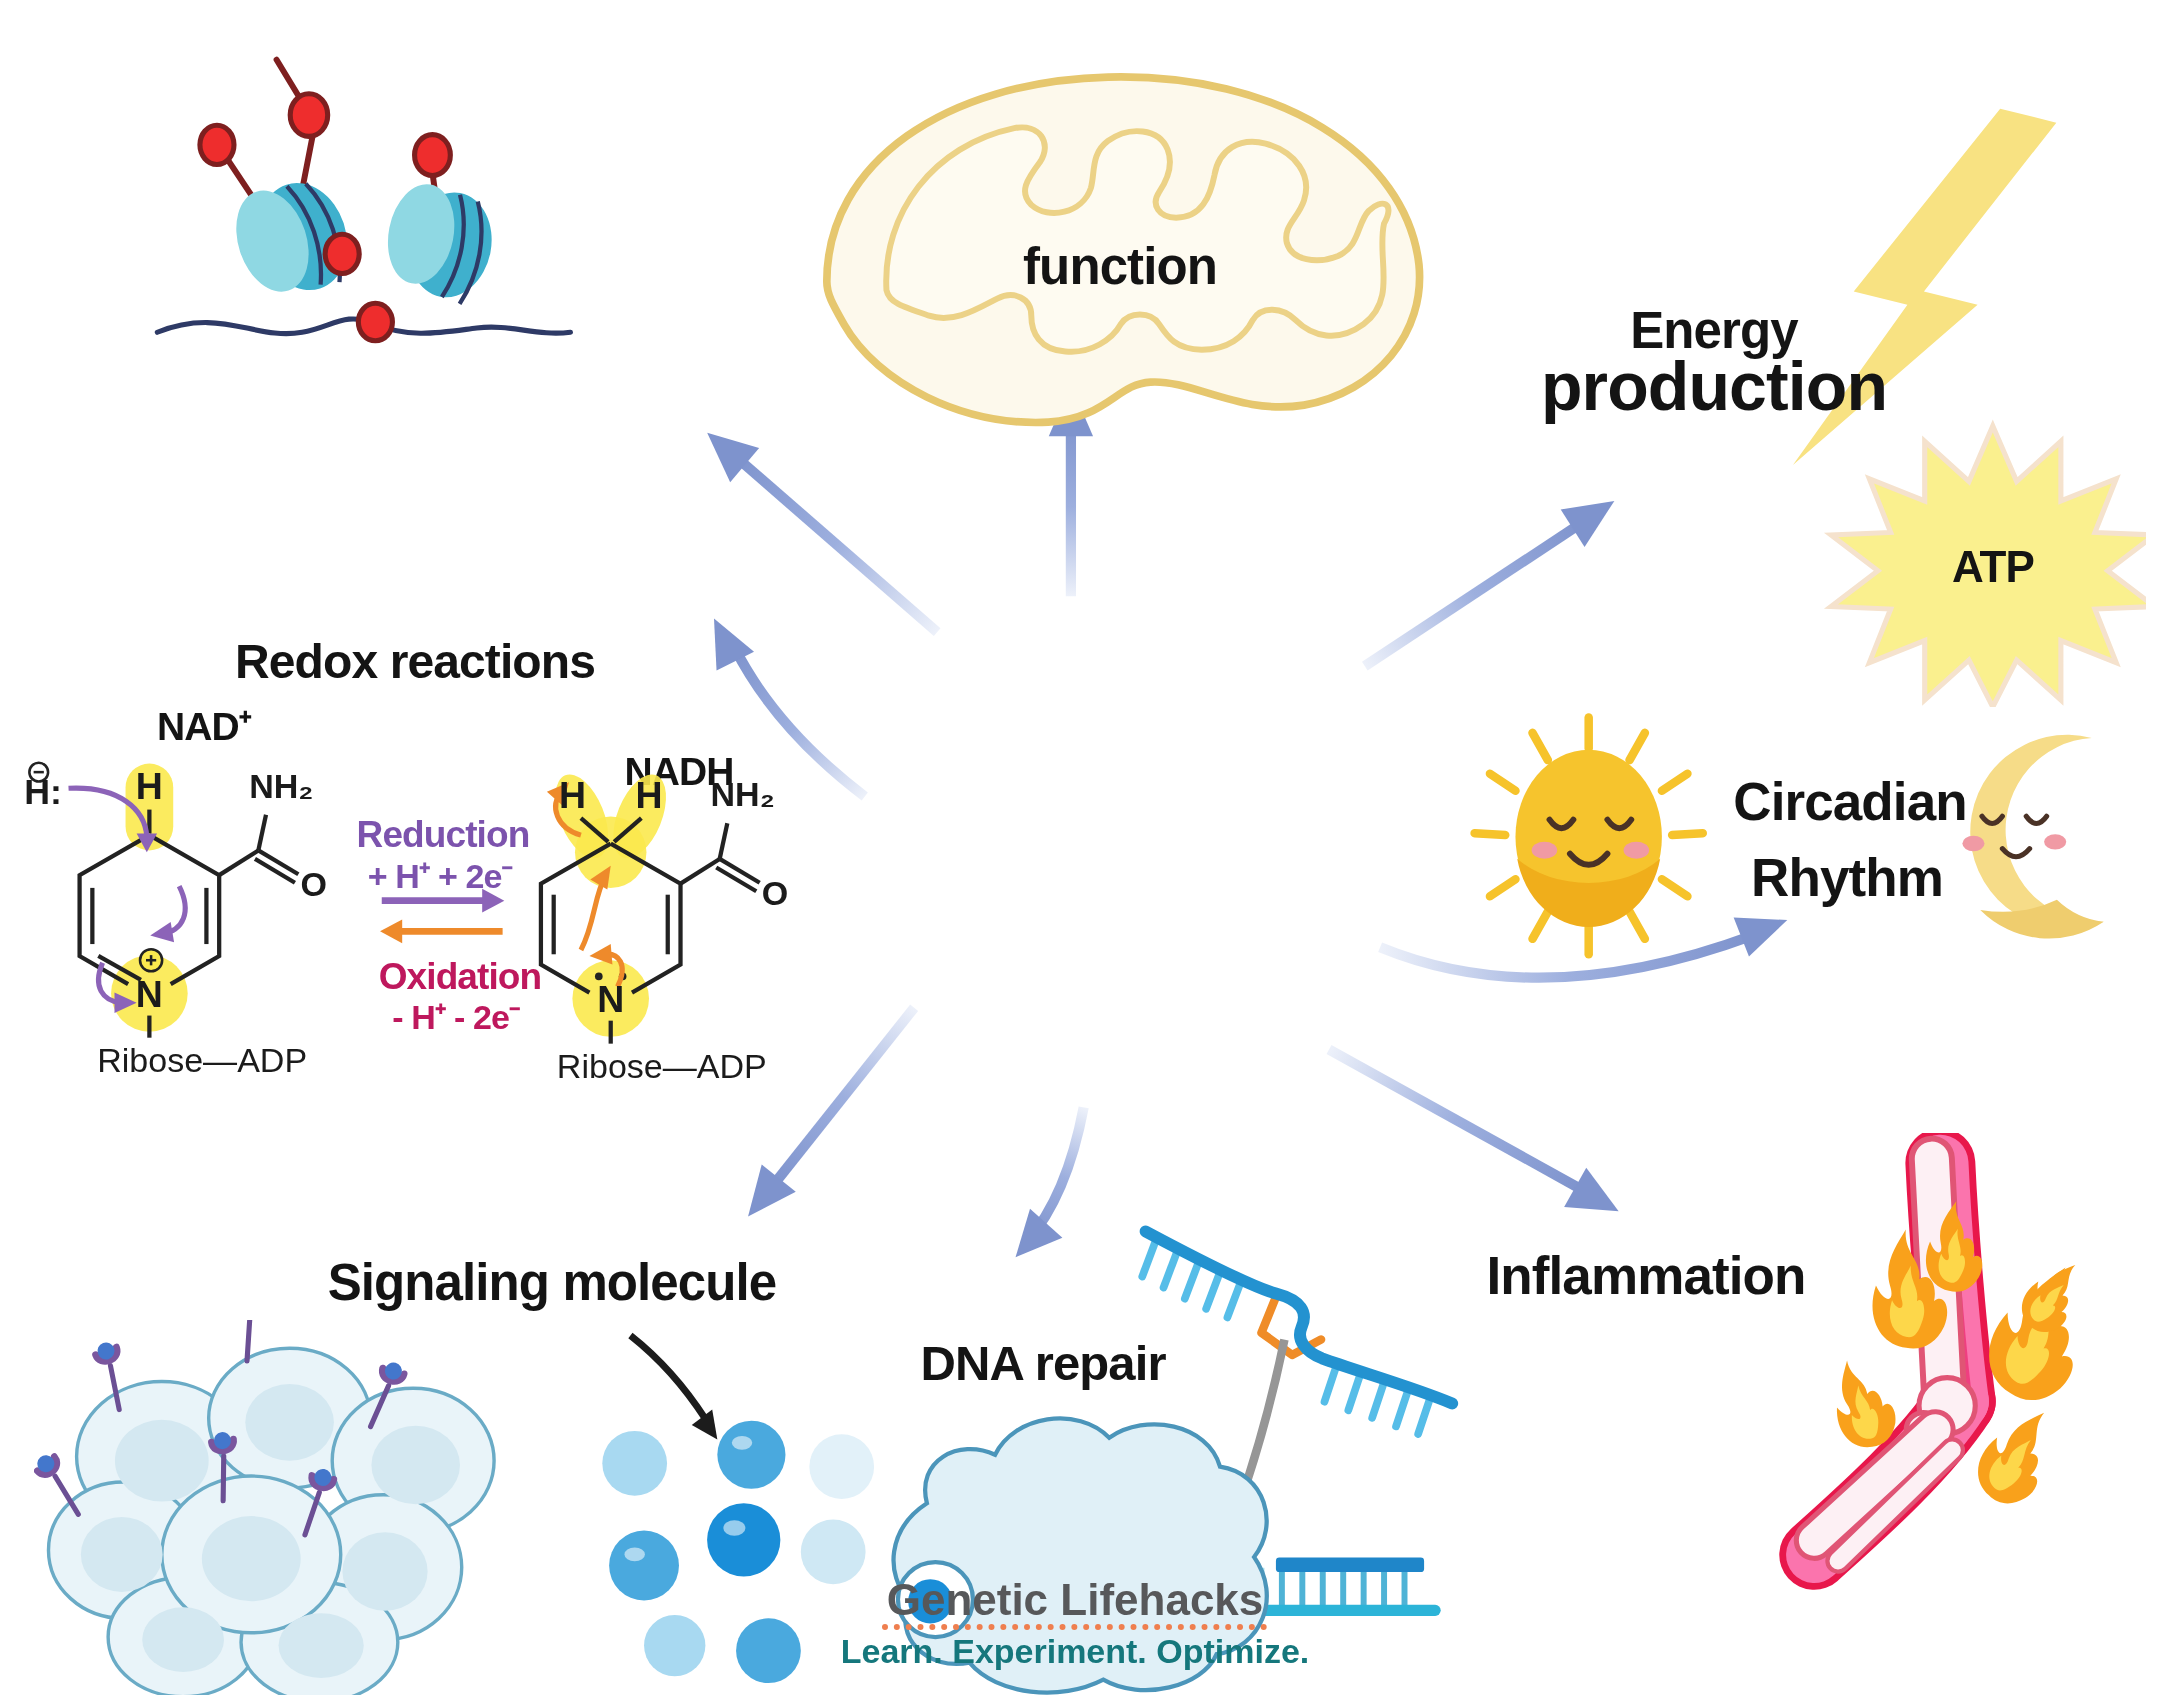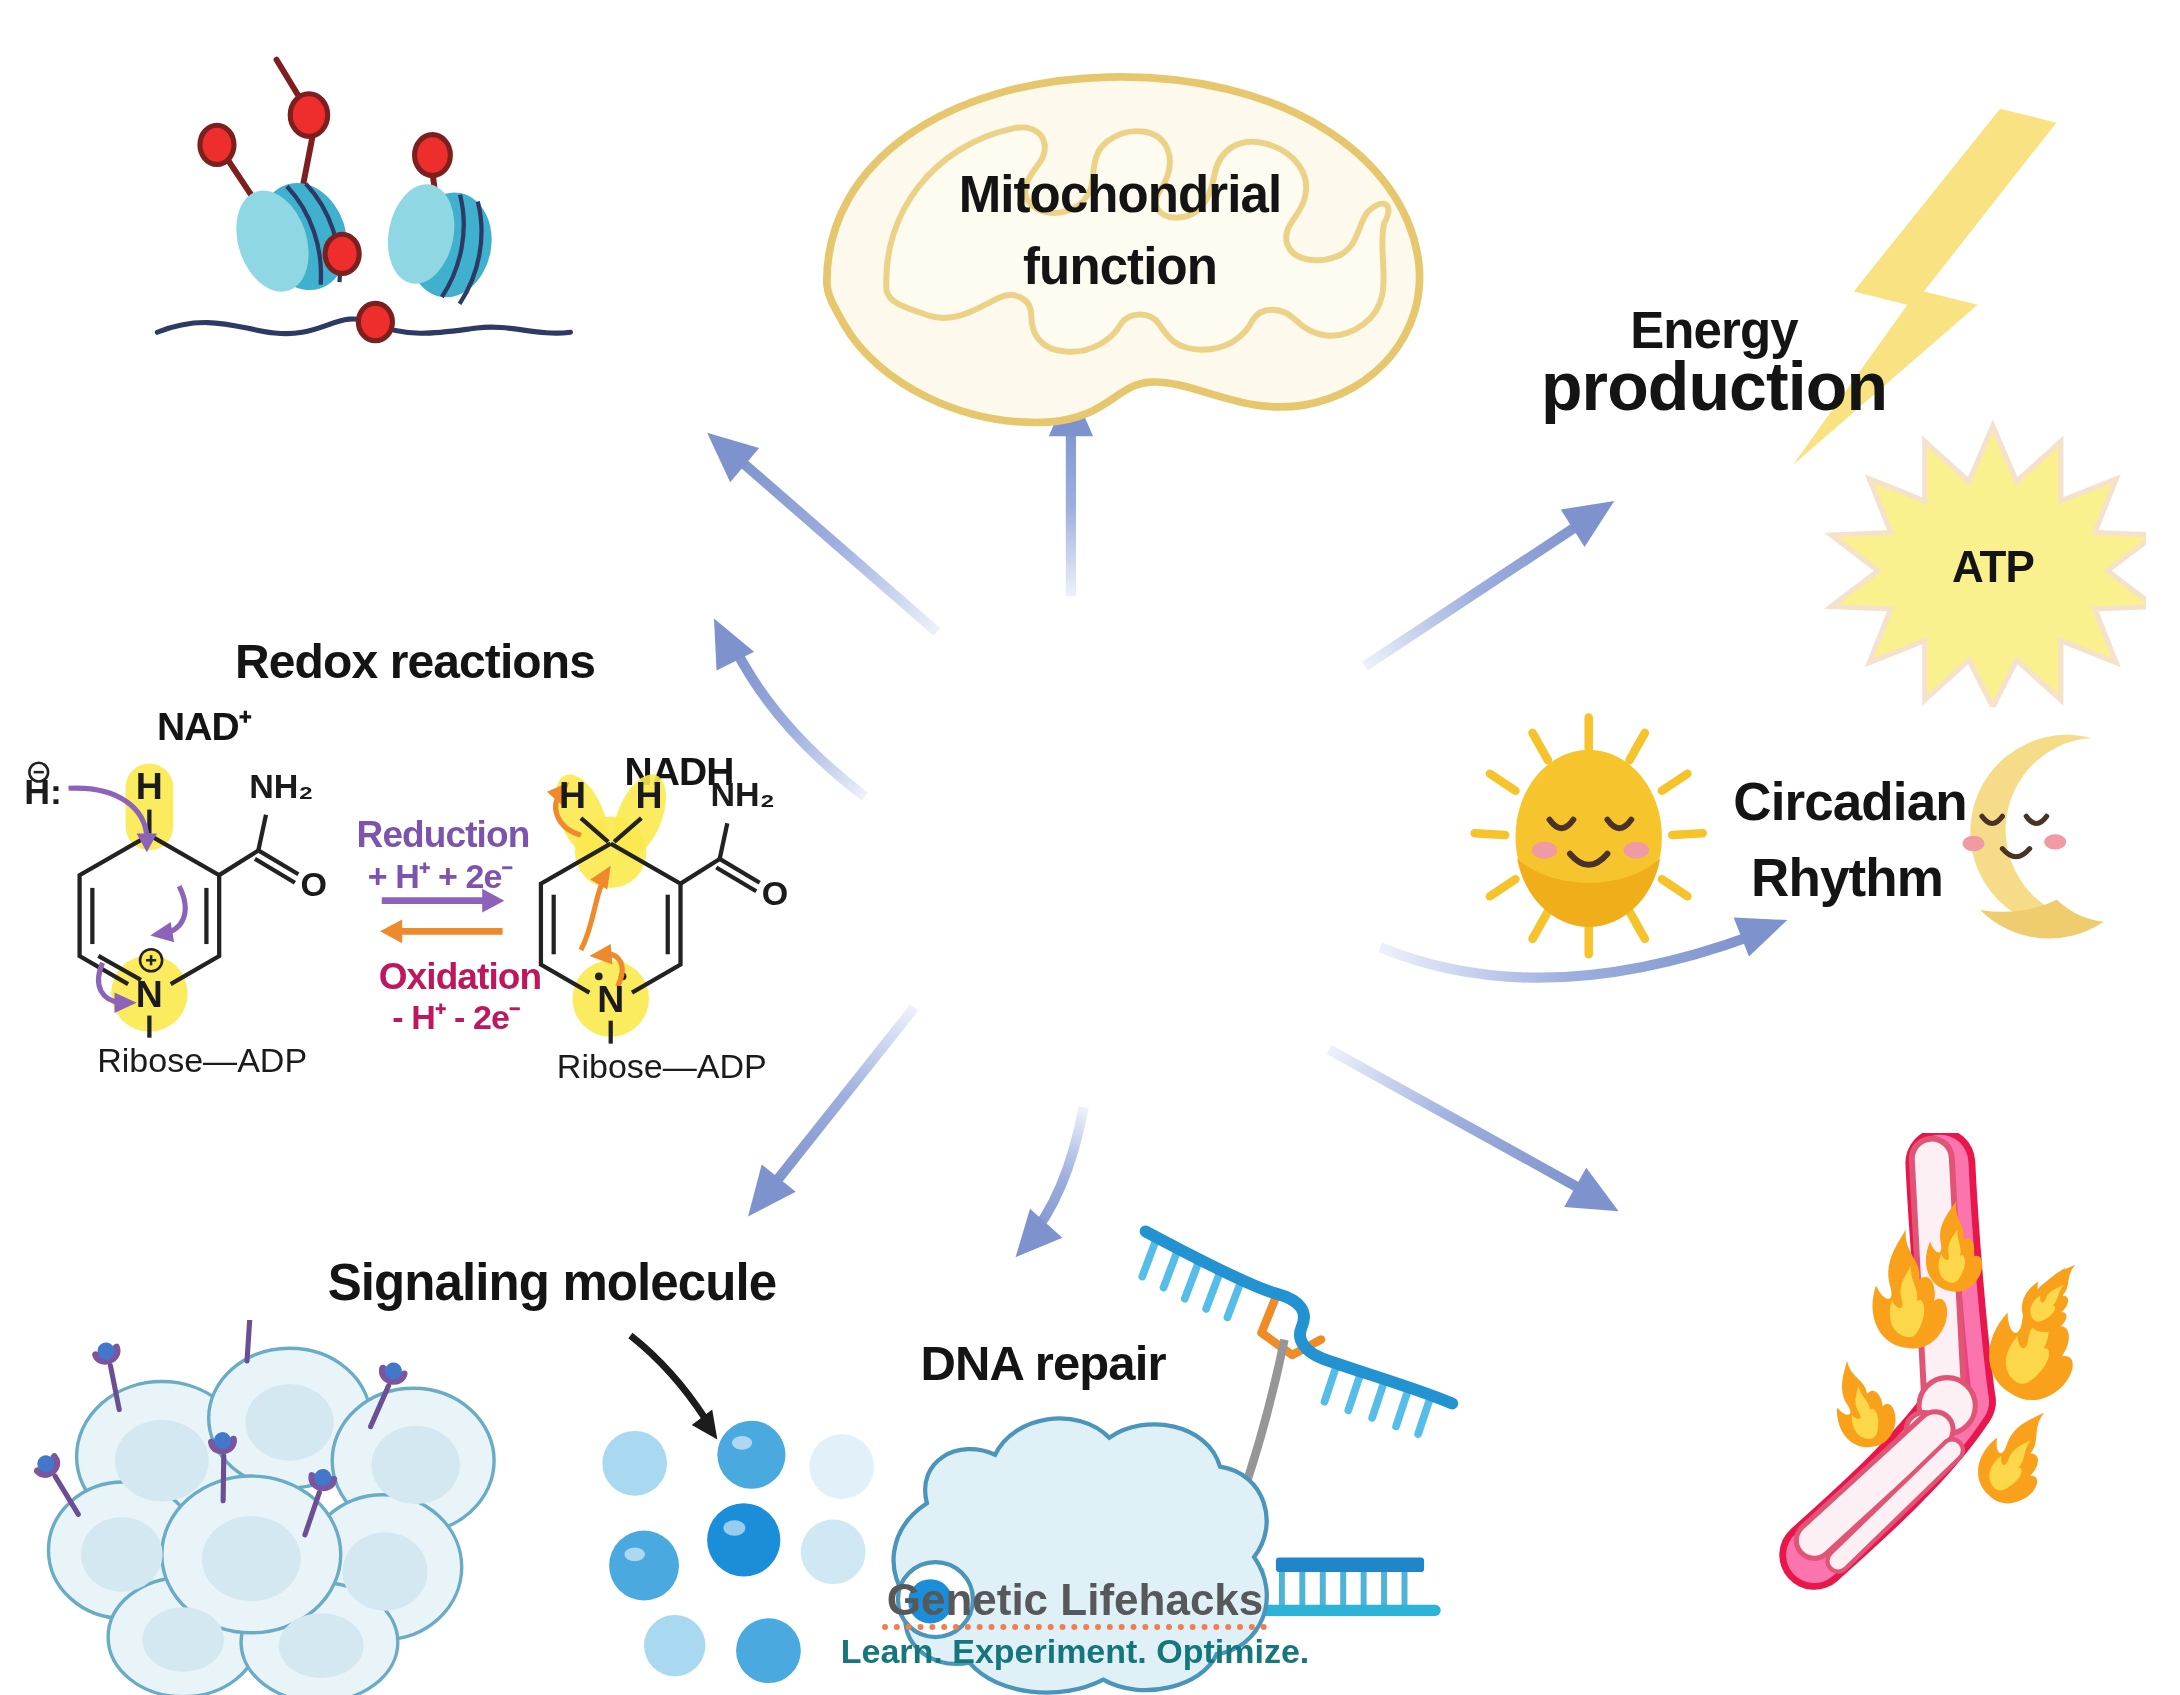--- a/index.html
+++ b/index.html
@@ -109,21 +109,20 @@
     <path d="M 160 290 C 155 200, 215 120, 310 100 C 340 94, 355 118, 340 140 C 325 160, 315 175, 330 190
              C 350 208, 390 200, 400 170 C 405 150, 400 130, 420 115 C 445 97, 480 100, 490 125
              C 497 143, 490 160, 480 175 C 470 190, 480 205, 500 205 C 530 205, 540 180, 545 155
              C 550 125, 575 110, 605 118 C 640 128, 660 155, 650 185 C 643 206, 625 215, 630 235
              C 636 255, 665 260, 690 250 C 716 238, 712 212, 726 197 C 741 182, 758 187, 744 212
              C 735 252, 760 300, 720 330 C 690 352, 660 345, 640 325 C 625 310, 600 308, 590 325
              C 580 345, 560 360, 530 360 C 500 360, 490 345, 480 330 C 470 315, 445 315, 435 330
              C 425 348, 400 365, 370 362 C 340 360, 330 340, 330 320 C 330 300, 310 290, 290 300
              C 270 310, 240 330, 210 320 C 180 310, 163 305, 160 290 Z" fill="#fefbf1" stroke="#ecd287" stroke-width="7"></path>
   </svg>
-  <div class="lbl" style="left:1120px;top:194px;font-size:51px;">Mitochondrial</div>
   <div class="lbl" style="left:1120px;top:266px;font-size:51px;">function</div>
 
   <svg class="layer" style="left:119px;top:51px;" width="477" height="324" viewBox="0 0 560 380">
     <path d="M 45 330 C 120 300, 160 340, 215 330 C 250 324, 265 305, 300 320 C 340 338, 380 330, 420 325
              C 460 320, 490 335, 530 330" fill="none" stroke="#2e3a66" stroke-width="6" stroke-linecap="round"></path>
 
     <g stroke="#7e1f1f" stroke-width="7" stroke-linecap="round">
       <line x1="128" y1="128" x2="166" y2="185"></line>
       <line x1="214" y1="58" x2="185" y2="10"></line>
       <line x1="228" y1="96" x2="214" y2="168"></line>
@@ -232,20 +231,21 @@
     <path d="M 262 372 L 128 502" fill="none" stroke="#e05575" stroke-width="30" stroke-linecap="round"></path>
     <path d="M 262 372 L 128 502" fill="none" stroke="#fdf0f4" stroke-width="20" stroke-linecap="round"></path>
 
     <use href="#flame" transform="translate(208,252) scale(1.25) rotate(-8)"></use>
     <use href="#flame" transform="translate(330,305) scale(1.45) rotate(16)"></use>
     <use href="#flame" transform="translate(168,368) scale(0.95) rotate(-24)"></use>
     <use href="#flame" transform="translate(305,425) scale(1.05) rotate(26)"></use>
     <use href="#flame" transform="translate(258,185) scale(0.95) rotate(-3)"></use>
     <use href="#flame" transform="translate(352,225) scale(0.8) rotate(30)"></use>
   </svg>
+  <div class="lbl" style="left:1646px;top:1275px;font-size:53px;">Inflammation</div>
 
   <svg class="layer" style="left:937px;top:1193px;" width="545" height="443" viewBox="0 0 640 520">
 
     <g>
       <g stroke="#56bde8" stroke-width="9" stroke-linecap="round">
         <line x1="258" y1="53" x2="241" y2="98"></line>
         <line x1="283" y1="66" x2="266" y2="111"></line>
         <line x1="308" y1="79" x2="291" y2="124"></line>
         <line x1="333" y1="91" x2="316" y2="136"></line>
         <line x1="358" y1="101" x2="341" y2="146"></line>

